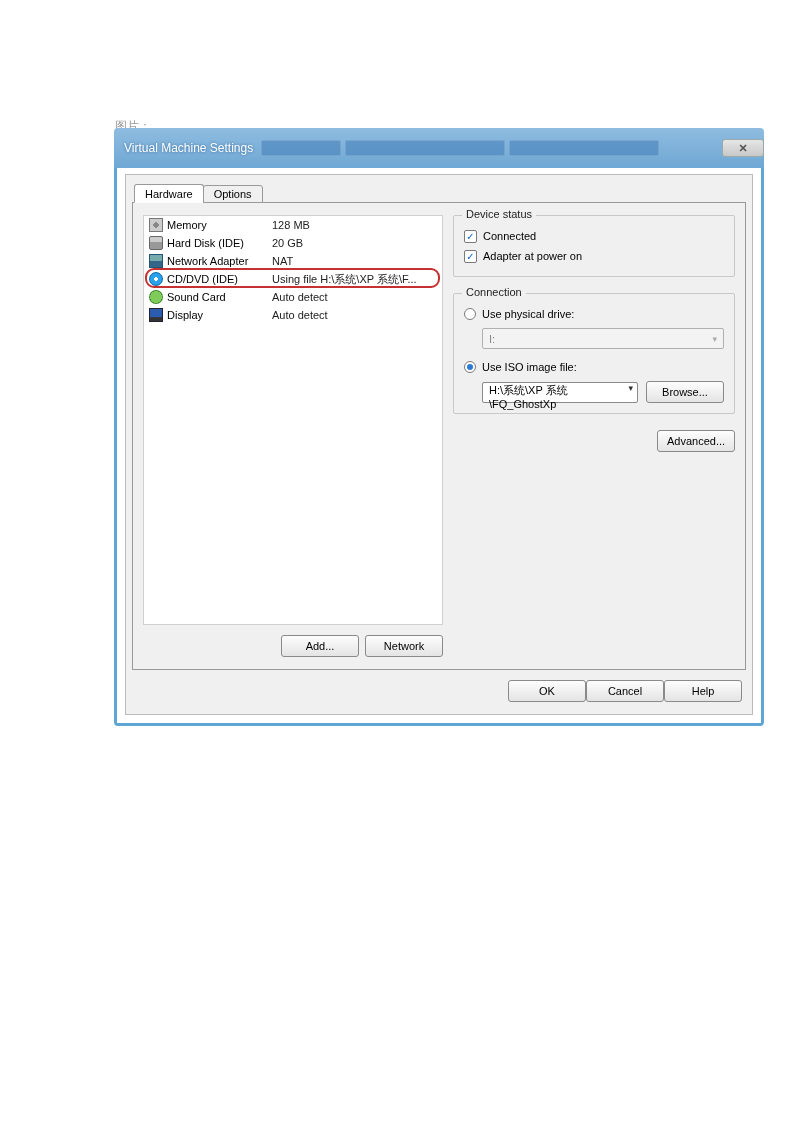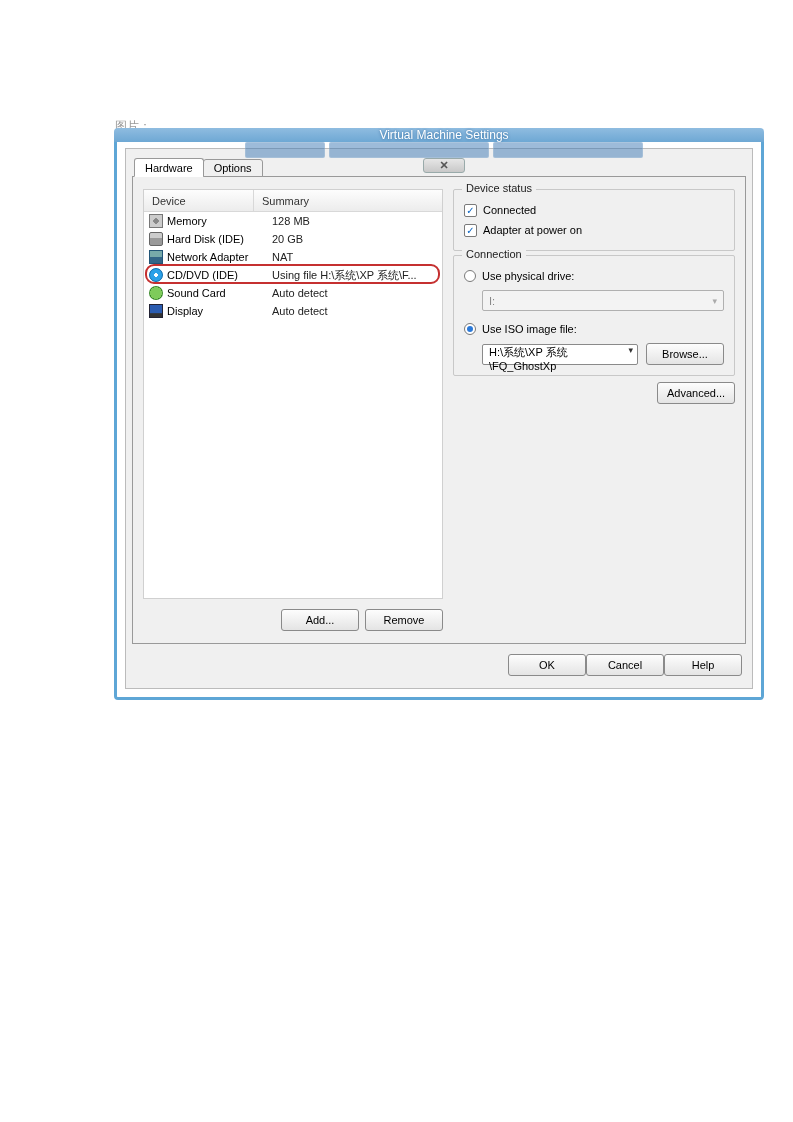--- a/index.html
+++ b/index.html
@@ -1,19 +1,19 @@
 <!DOCTYPE html>
 <html><head>
 <meta charset="utf-8">
 <style>
   * { box-sizing: border-box; }
   body { margin:0; padding:0; background:#fff; font-family:"Segoe UI",Tahoma,Geneva,sans-serif; font-size:12px; color:#000; width:793px; height:1122px; }
   .page-label { position:absolute; left:115px; top:118px; color:#999; font-size:12px; }
   .win-wrap { position:absolute; left:114px; top:128px; width:650px; }
-  .titlebar { height:14px; background:linear-gradient(to bottom,#8fbce0,#6ea8d4); display:flex; align-items:center; padding-left:10px; padding-right:0; color:#fff; border-top-left-radius:4px; border-top-right-radius:4px;flex-direction:column; }
+  .titlebar { height:40px; background:linear-gradient(to bottom,#8fbce0,#6ea8d4); display:flex; align-items:center; padding-left:10px; padding-right:0; color:#fff; border-top-left-radius:4px; border-top-right-radius:4px; }
   .titlebar-label { flex:0 0 auto; font-size:12px; text-shadow:0 0 3px rgba(0,60,120,0.6); }
   .titlebar-bg { flex:1; height:18px; margin:0 8px; display:flex; gap:4px; align-items:center; }
   .tb-chip { height:16px; background:rgba(60,120,180,0.5); border:1px solid rgba(255,255,255,0.15); border-radius:2px; }
   .close-btn { width:42px; height:18px; background:linear-gradient(to bottom,#e6e6e6,#c8c8c8); border:1px solid #9aa; border-radius:3px; display:flex; align-items:center; justify-content:center; color:#555; font-weight:bold; font-size:11px;}
   .win-frame { border:3px solid #5ea6d6; border-top:none; background:#fff; border-bottom-left-radius:4px; border-bottom-right-radius:4px; padding:6px 8px 8px 8px; }
   .win-inner { background:#f0f0f0; border:1px solid #bbb; padding:6px 6px 10px 6px; }
   .tab-row { height:22px; display:flex; align-items:flex-end; position:relative; margin-bottom:-1px; z-index:2; padding-left:2px;}
   .tab { border:1px solid #999; border-bottom:1px solid #fff; background:#fff; padding:3px 10px 2px 10px; font-size:11px; border-top-left-radius:3px; border-top-right-radius:3px; margin-right:-1px; position:relative; }
   .tab.inactive { background:#f0f0f0; border-bottom:1px solid #999; padding-top:2px; }
   .columns { display:flex; gap:10px; background:#f0f0f0; border:1px solid #999; border-top:1px solid #999; padding:12px 10px 12px 10px; }
@@ -25,21 +25,21 @@
   .dev-hcol.summary { flex:1; border-right:none; }
   .dev-row { display:flex; height:18px; align-items:center; font-size:11px; padding-left:4px; position:relative;}
   .dev-row.selected { background:#fff; }
   .dev-icon { width:16px; height:16px; margin-right:3px; display:inline-flex; align-items:center; justify-content:center; }
   .dev-name { width:105px; white-space:nowrap; overflow:hidden; text-overflow:ellipsis; }
   .dev-sum { flex:1; white-space:nowrap; overflow:hidden; text-overflow:ellipsis; padding-right:4px; color:#222;}
   .hl-ring { position:absolute; left:1px; right:2px; top:-2px; height:20px; border:2px solid #c53030; border-radius:9px; pointer-events:none; }
   .btn-row { display:flex; justify-content:flex-end; gap:6px; margin-top:10px; }
   .btn { min-width:78px; height:22px; border:1px solid #8a8a8a; border-radius:3px; background:linear-gradient(to bottom,#fdfdfd,#e4e4e4); font-size:11px; display:inline-flex; align-items:center; justify-content:center; padding:0 0;}
   .right-col { flex:1; }
-  .groupbox { border:1px solid #c8c8c8; border-radius:2px; padding:10px 10px 10px 10px; margin-bottom:4px; background:#f0f0f0; position:relative;}
+  .groupbox { border:1px solid #c8c8c8; border-radius:2px; padding:10px 10px 10px 10px; margin-bottom:16px; background:#f0f0f0; position:relative;}
   .gb-title { position:absolute; top:-8px; left:8px; background:#f0f0f0; padding:0 4px; font-size:11px; color:#222;}
   .chk-row, .rad-row { display:flex; align-items:center; height:20px; font-size:11px; }
   .inline-field { display:flex; gap:8px; align-items:center; margin-top:4px; }
   .select-fake { height:21px; border:1px solid #b0b0b0; background:#f3f3f3; color:#888; font-size:11px; display:flex; align-items:center; justify-content:space-between; padding:0 6px; flex:1; border-radius:2px;}
   .combo { height:21px; border:1px solid #8a8a8a; background:#fff; font-size:11px; display:flex; padding:0 4px 0 6px; flex:1; border-radius:2px; }
   .combo .arrow { margin-left:auto; color:#333; font-size:9px;}
   .adv-row { display:flex; justify-content:flex-end; margin-top:6px;}
   .footer { display:flex; justify-content:flex-end; padding:10px 4px 2px 4px; }
   
   .ic { display:inline-block; width:14px; height:14px; }
@@ -77,24 +77,20 @@
     <div class="win-inner">
       <div class="tab-row">
         <div class="tab">Hardware</div>
         <div class="tab inactive">Options</div>
       </div>
 
       <div class="columns">
 
         <div class="left-col">
           <div class="device-box">
-            <div class="dev-header">
-              <div class="dev-hcol device">Device</div>
-              <div class="dev-hcol summary">Summary</div>
-            </div>
 
             <div class="dev-row">
               <span class="dev-icon">
                   <span class="ic ic-mem"></span>
                 </span>
               <span class="dev-name">Memory</span>
               <span class="dev-sum">128 MB</span>
             </div>
             <div class="dev-row">
               <span class="dev-icon">
@@ -129,21 +125,21 @@
               <span class="dev-icon">
                   <span class="ic ic-disp"></span>
                 </span>
               <span class="dev-name">Display</span>
               <span class="dev-sum">Auto detect</span>
             </div>
           </div>
 
           <div class="btn-row">
             <div class="btn">Add...</div>
-            <div class="btn">Remove</div>
+            <div class="btn">Network</div>
           </div>
         </div>
 
         <div class="right-col">
           <div class="groupbox">
             <div class="gb-title">Device status</div>
             <div class="chk-row">
               <span class="chk-mark">✓</span>
               <span>Connected</span>
             </div>

